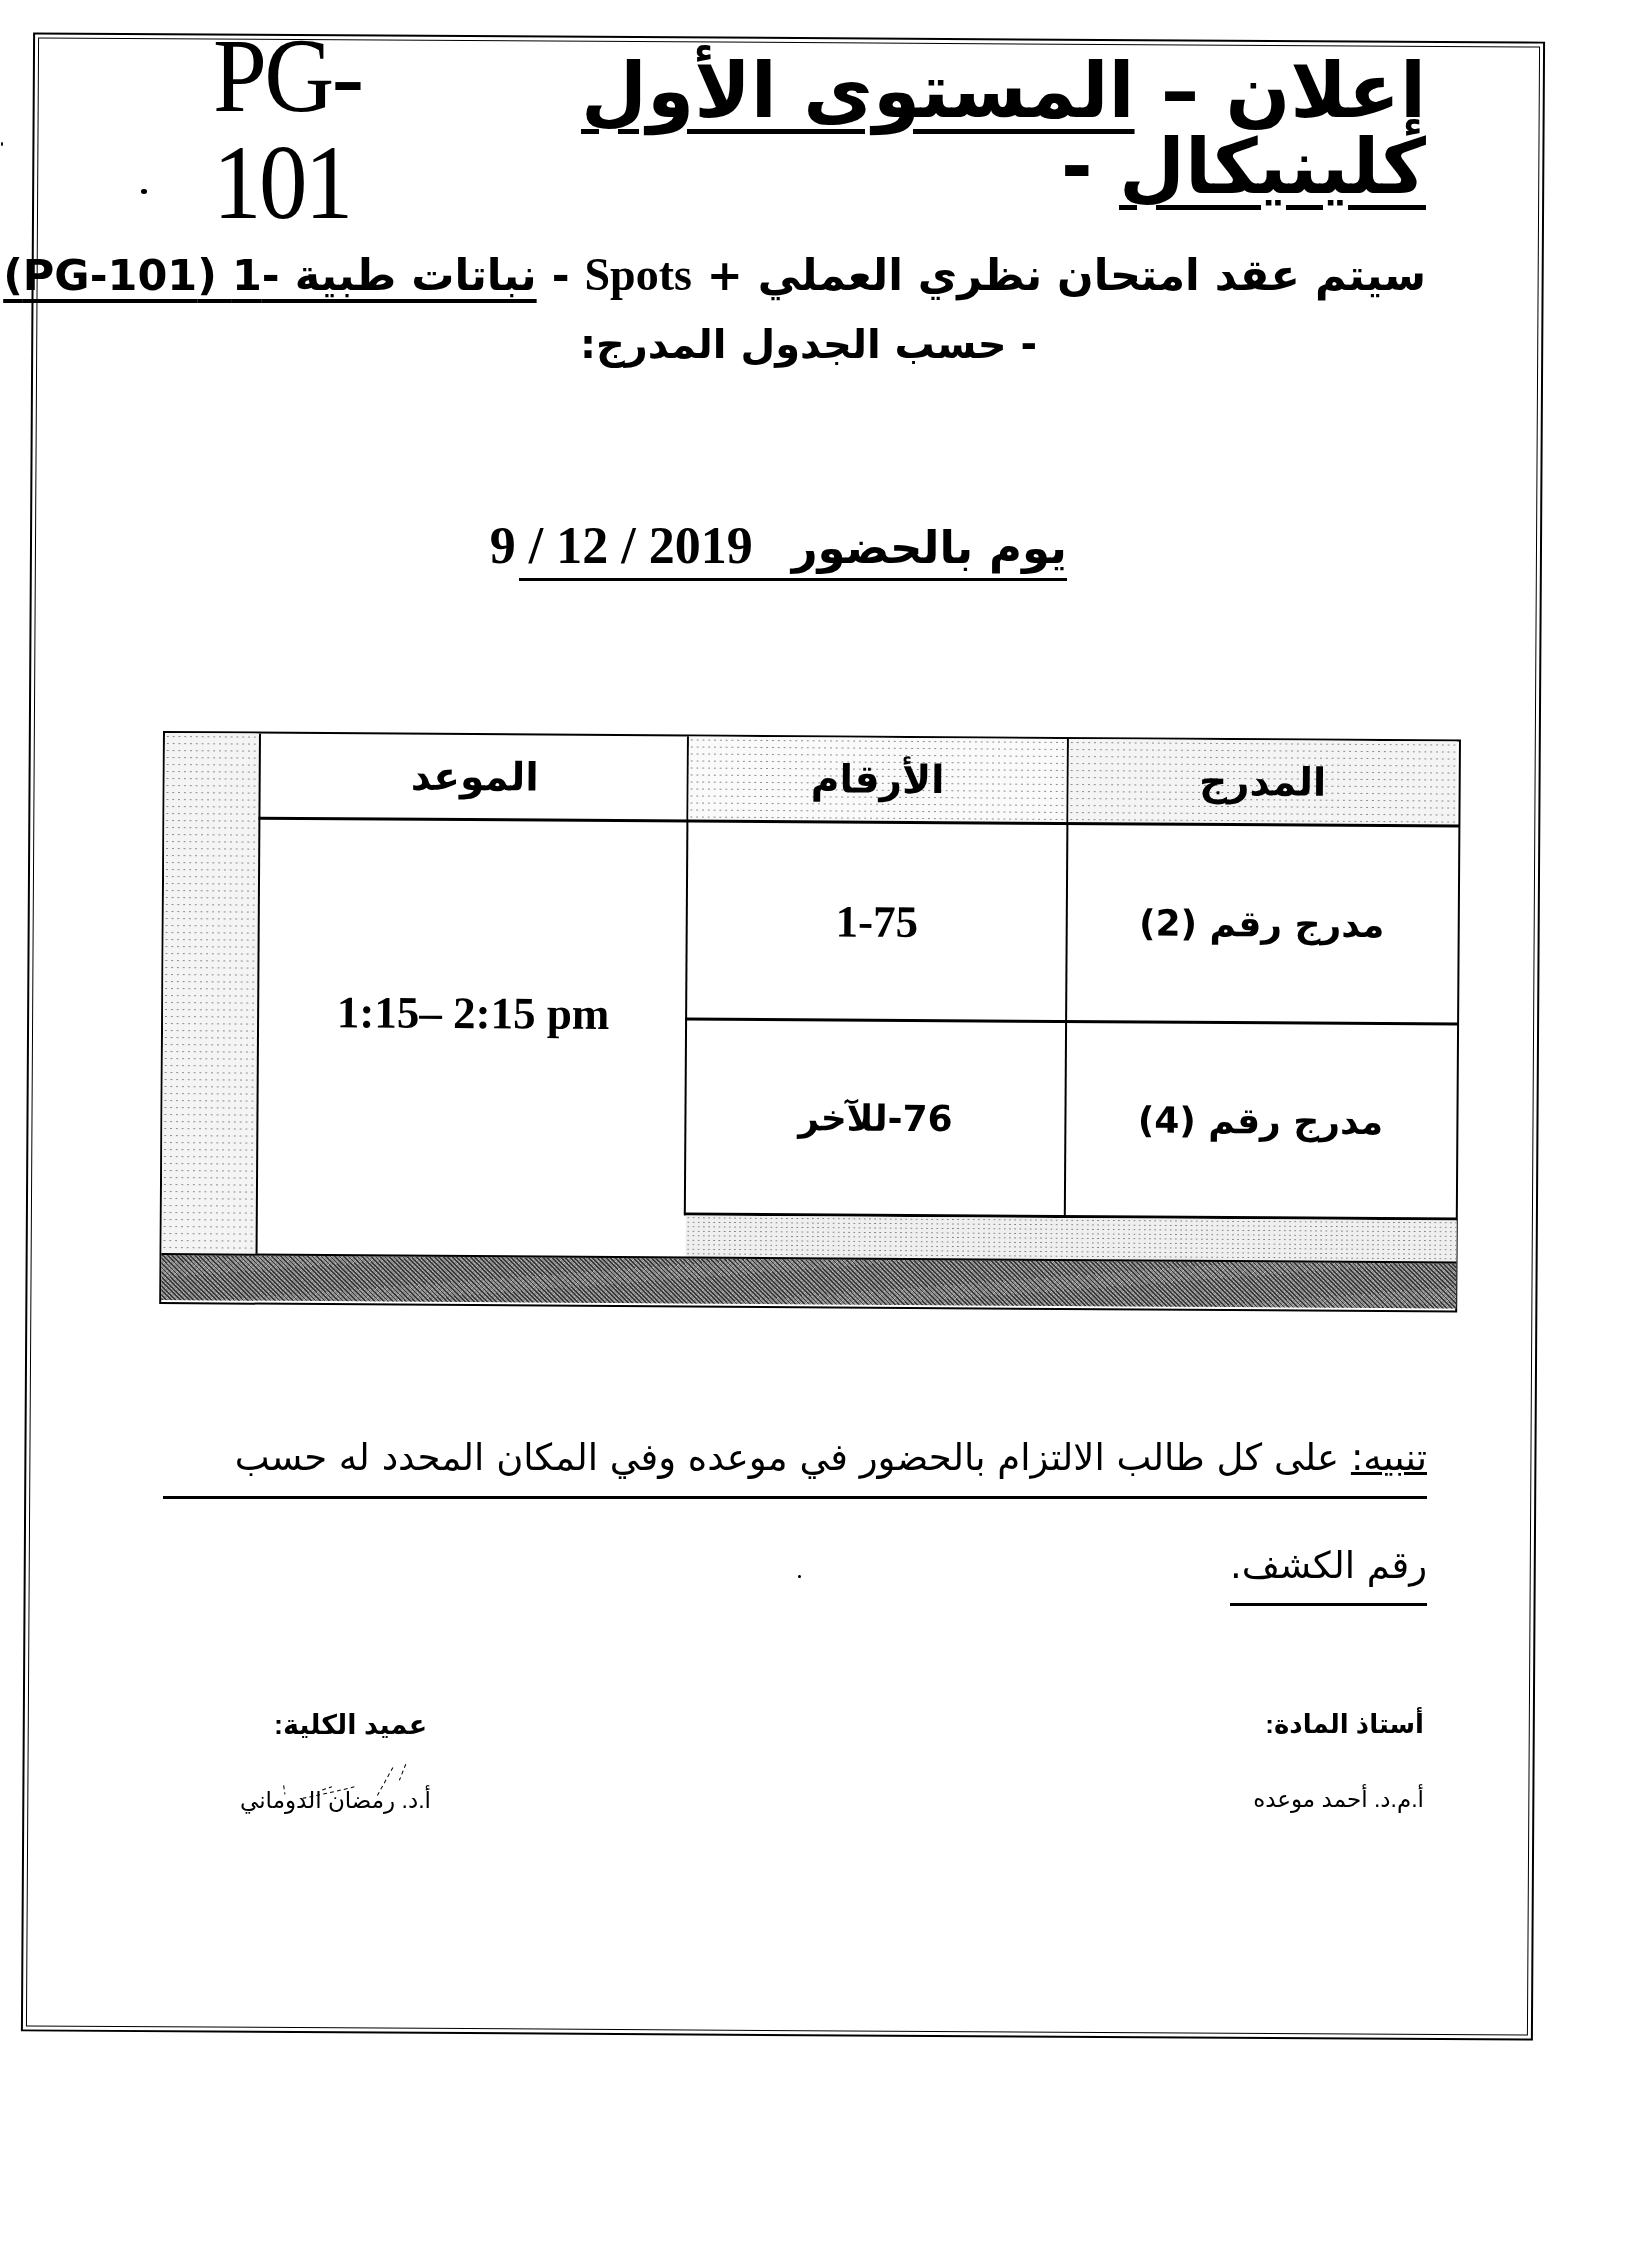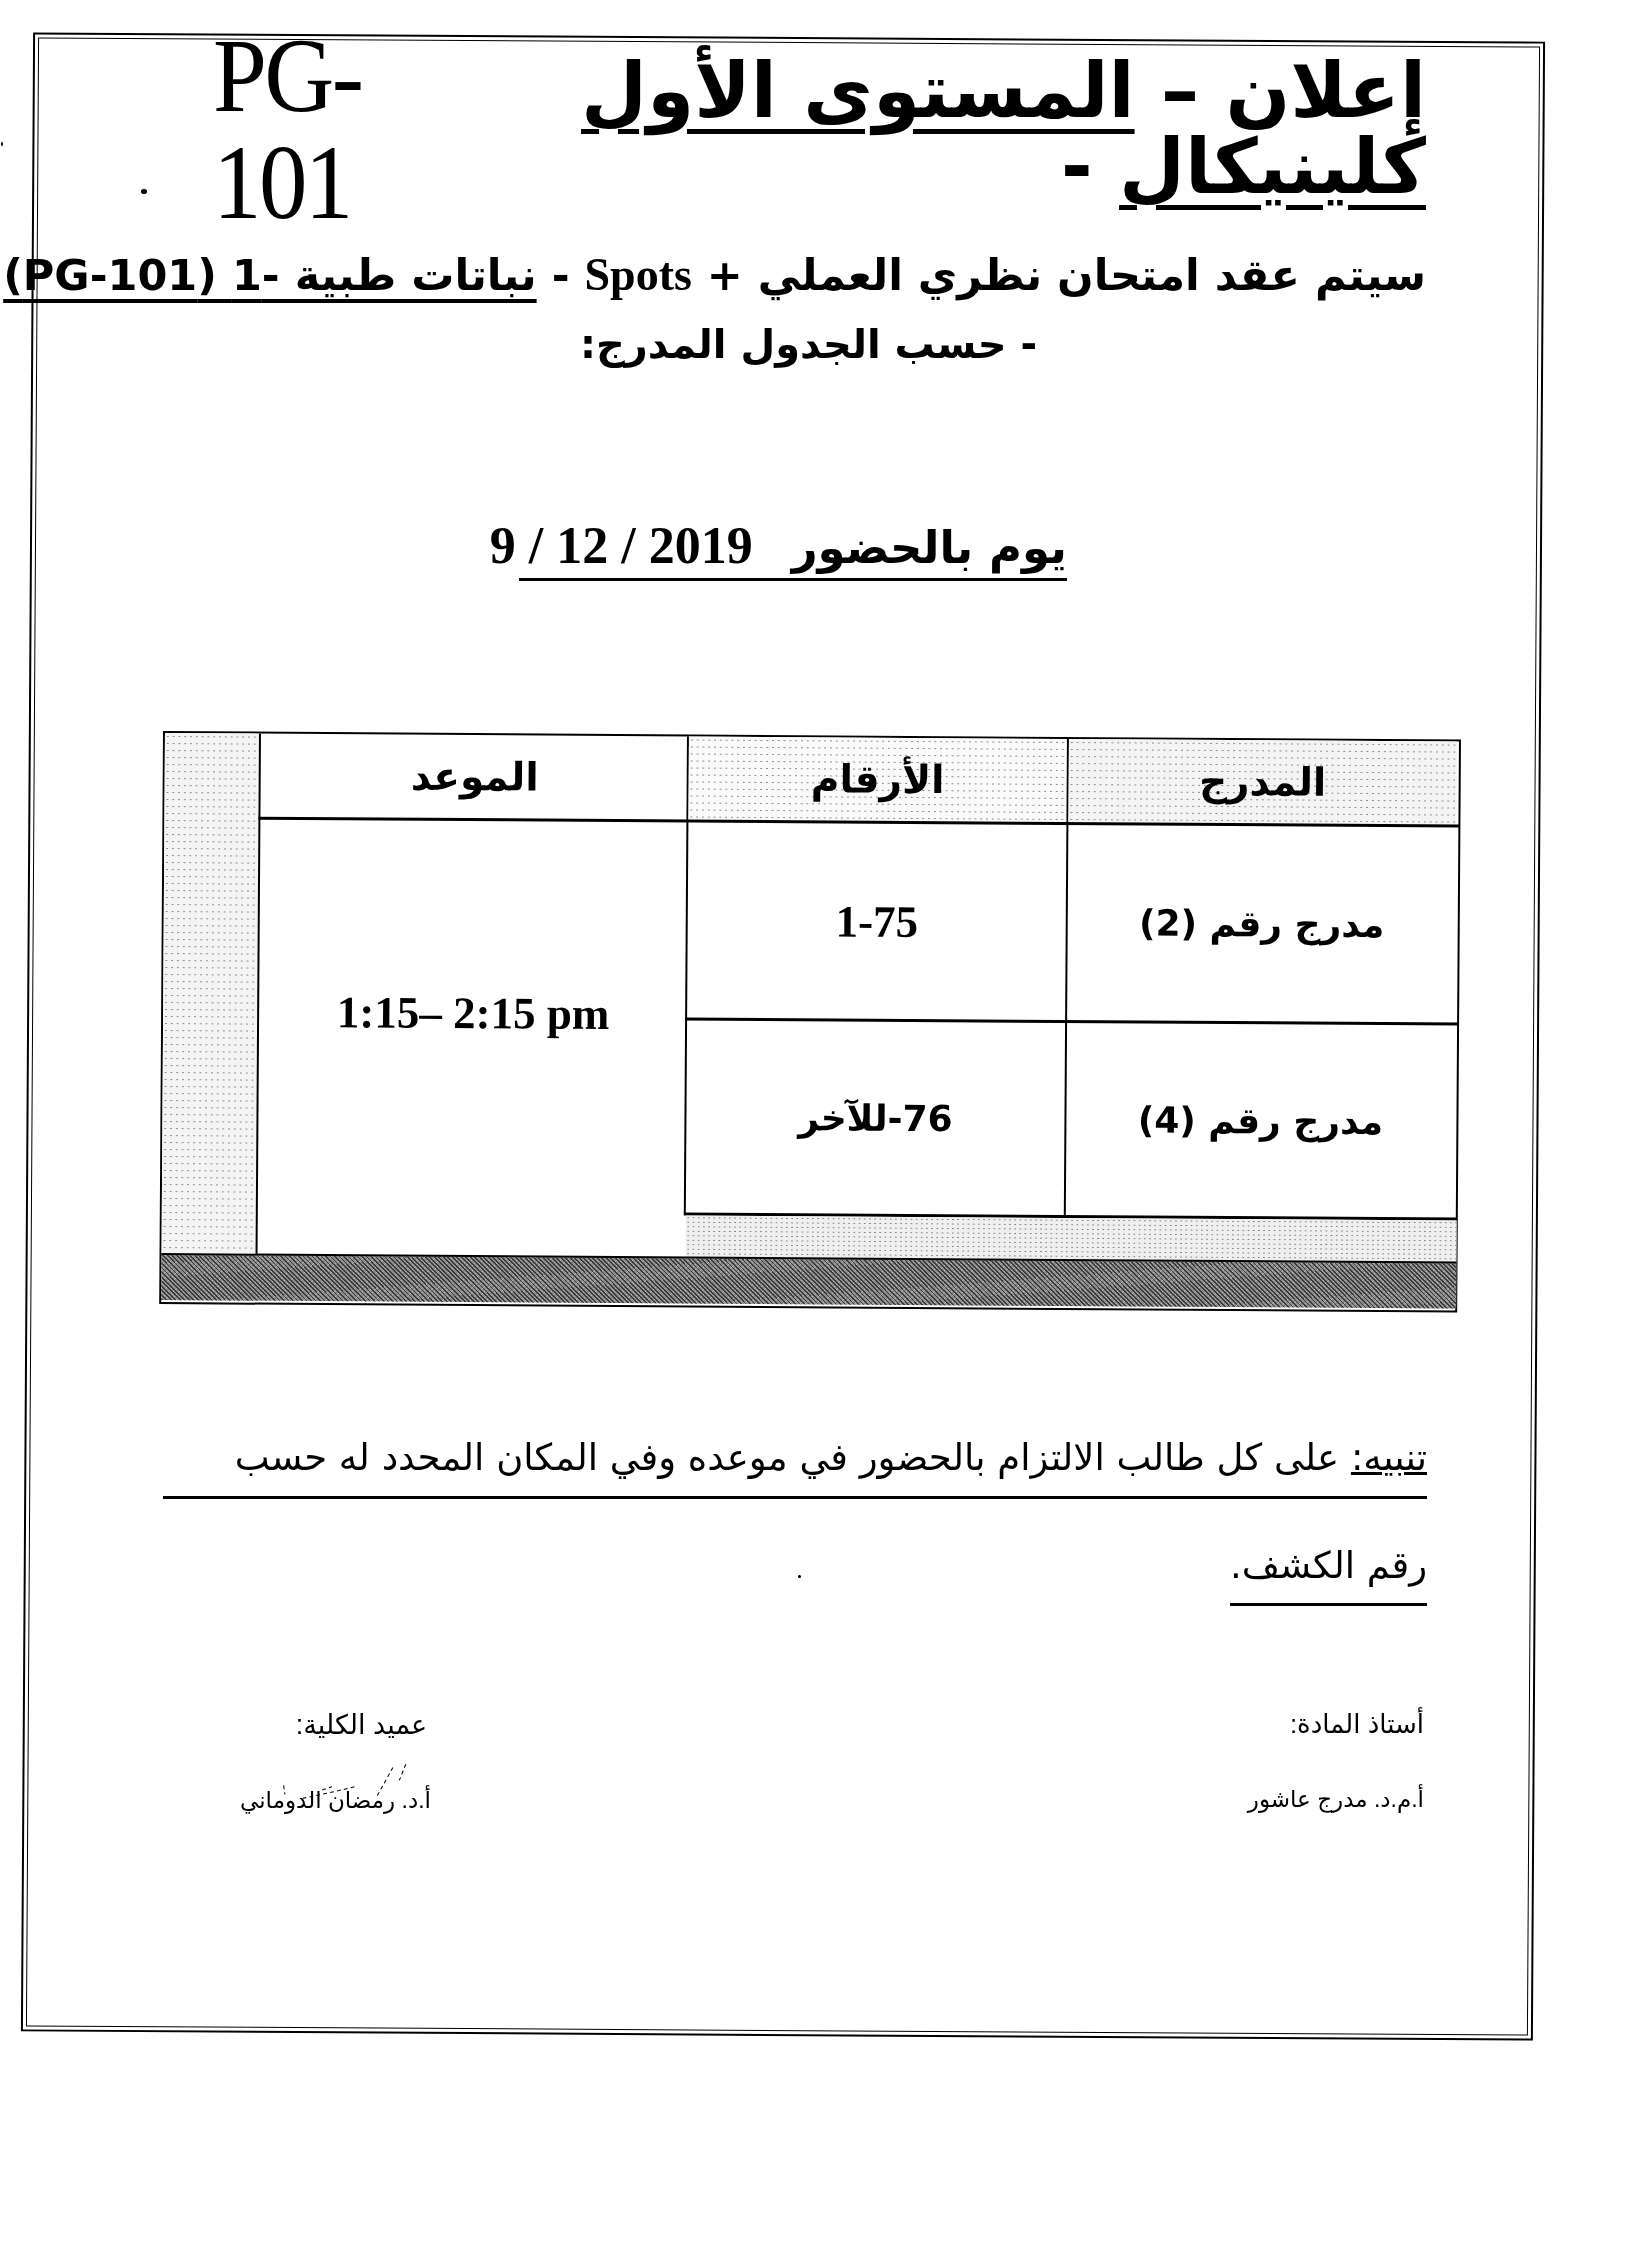--- a/index.html
+++ b/index.html
@@ -176,21 +176,21 @@
       padding-bottom: 2.6px;
     }
     .notice .label { text-decoration: underline; text-decoration-thickness: 2.6px; }
 
     
     .sig {
       font-family: "Liberation Sans", "DejaVu Sans", sans-serif;
       direction: rtl;
       white-space: nowrap;
     }
-    .sig .role { font-weight: normal; font-size: 26px; display: block; }
+    .sig .role { font-weight: bold; font-size: 26px; display: block; }
     .sig .name { font-size: 23px; display: block; margin-top: 46px; }
     .sig-right { right: 221px; top: 1709px; text-align: right; }
     .sig-left { left: 160px; top: 1709px; text-align: right; }
     .scribble {
       left: 245px; top: 1761px; width: 193px; height: 45px;
     }
 
     .speck { position: absolute; background: #000; border-radius: 50%; }
   </style>
 </head>
@@ -258,21 +258,21 @@
 <div class="abs notice">
   <span class="line1">
     <span class="label">تنبيه:</span>
     <span>على كل طالب الالتزام بالحضور في موعده وفي المكان المحدد له حسب</span>
   </span>
   <span class="line2">رقم الكشف.</span>
 </div>
 
 <div class="abs sig sig-right">
   <span class="role">أستاذ المادة:</span>
-  <span class="name">أ.م.د. مدرج عاشور</span>
+  <span class="name">أ.م.د. أحمد موعده</span>
 </div>
 
 <div class="abs sig sig-left" style="width:271px;">
   <span class="role" style="font-size:27px;padding-right:3.9px;">عميد الكلية:</span>
   <span class="name">أ.د. رمضان الدوماني</span>
 </div>
 
 <svg class="abs scribble" viewBox="0 0 300 70">
   <path d="M230 10 L205 55 M250 5 L240 30 M170 40 Q140 48 90 58 M60 38 L62 52 M120 45 L135 40" stroke="#000" stroke-width="1.6" fill="none" stroke-dasharray="6 5"></path>
 </svg>

